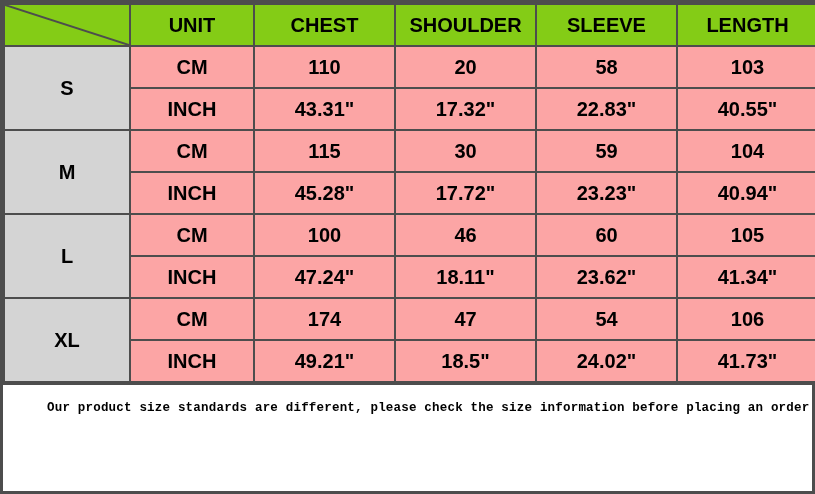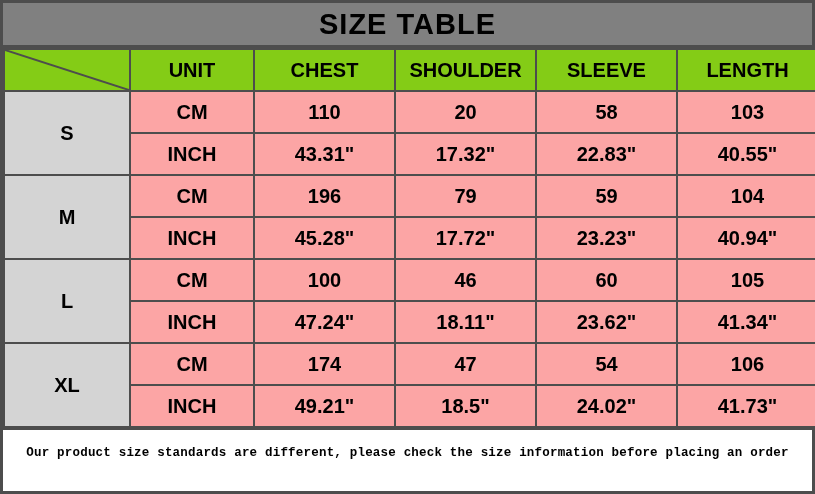--- a/index.html
+++ b/index.html
@@ -83,41 +83,39 @@
   }
   .unit-cell,
   .data-cell {
     background: #fca5a5;
   }
 
   .note-bar {
     height: 46px;
     display: flex;
     align-items: center;
-    justify-content: center;
+    justify-content: flex-start;
     background: #ffffff;
     border-top: 2px solid #4d4d4d;
+    padding-left: 44px;
   }
   .note-bar .note-text {
     font-family: "Liberation Mono", monospace;
     font-size: 12.5px;
     font-weight: bold;
     letter-spacing: 0.2px;
     color: #000000;
     white-space: nowrap;
   }
 </style>
 </head>
 <body>
 
 <div class="sheet">
 
-  <div class="title-bar">
-    <div class="title">SIZE TABLE</div>
-  </div>
 
   <table class="size-table">
     <colgroup>
       <col class="col-size">
       <col class="col-unit">
       <col class="col-data">
       <col class="col-data">
       <col class="col-data">
       <col class="col-data">
     </colgroup>
@@ -147,22 +145,22 @@
         <td class="unit-cell">INCH</td>
         <td class="data-cell">43.31"</td>
         <td class="data-cell">17.32"</td>
         <td class="data-cell">22.83"</td>
         <td class="data-cell">40.55"</td>
       </tr>
 
       <tr>
         <td class="size-cell" rowspan="2">M</td>
         <td class="unit-cell">CM</td>
-        <td class="data-cell">196</td>
-        <td class="data-cell">79</td>
+        <td class="data-cell">115</td>
+        <td class="data-cell">30</td>
         <td class="data-cell">59</td>
         <td class="data-cell">104</td>
       </tr>
       <tr>
         <td class="unit-cell">INCH</td>
         <td class="data-cell">45.28"</td>
         <td class="data-cell">17.72"</td>
         <td class="data-cell">23.23"</td>
         <td class="data-cell">40.94"</td>
       </tr>

